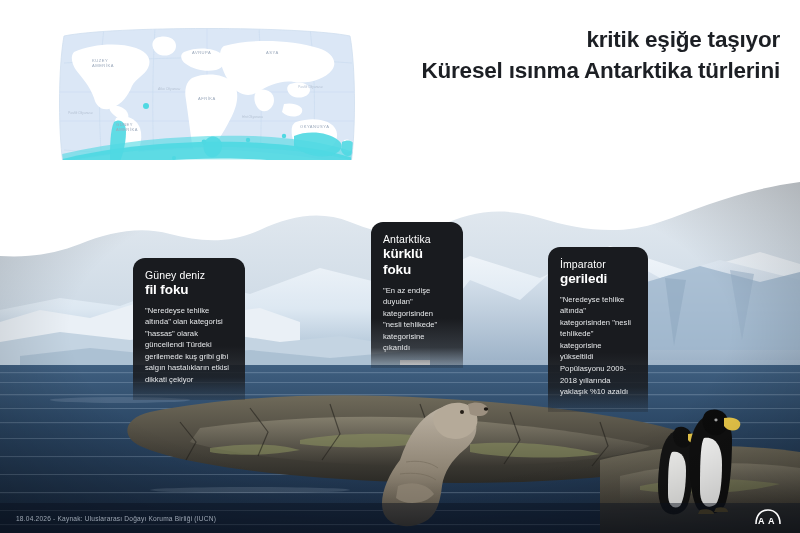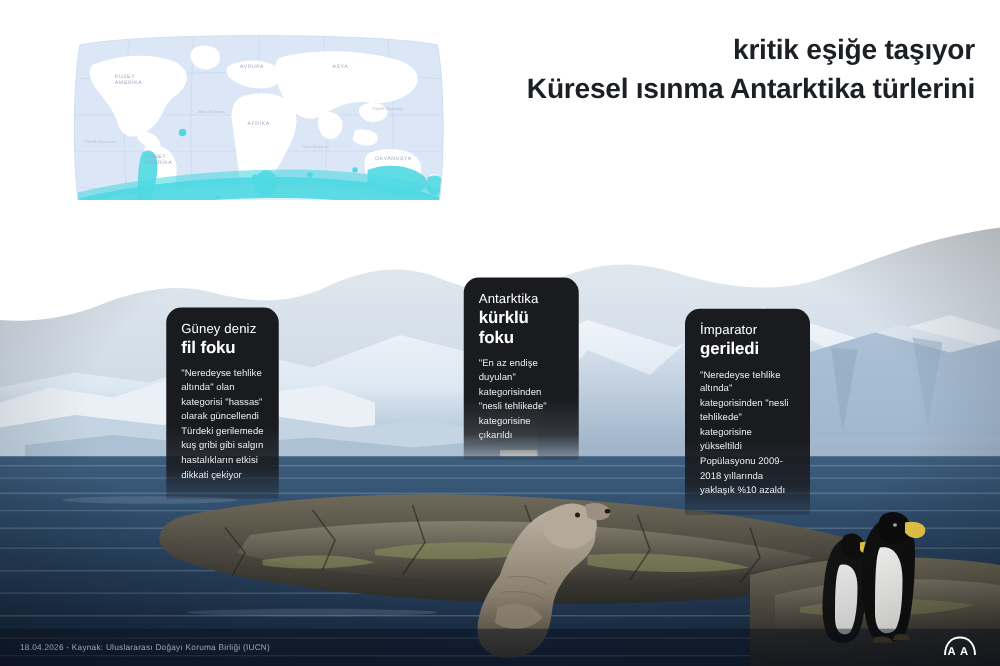--- a/index.html
+++ b/index.html
@@ -67,21 +67,21 @@
   .card-bg {
     position:absolute; inset:0; z-index:-1;
     background:#1a1c20;
     border-radius:12px 12px 0 0;
   }
   .card .kicker { font-size:10.5px; line-height:12.5px; font-weight:normal; letter-spacing:.1px; }
   .card .title  { font-size:13.5px; line-height:16px; font-weight:bold; letter-spacing:-.1px; margin-bottom:7px; }
   .card p { font-size:7.6px; line-height:11.6px; color:#e8eaec; letter-spacing:.05px; }
   .card p + p { margin-top:9px; }
 
-  #card-seal    { left:133px; top:246px;  width:90px; }
+  #card-seal    { left:133px; top:258px;  width:112px; }
   #card-fur     { left:333px; top:222px;  width:92px;margin-left:38px; }
   #card-penguin { left:548px; top:247px;  width:100px; }
 
   #card-seal .card-bg    { background:linear-gradient(180deg,#191b1f 0%,#191b1f 62%,rgba(25,27,31,.86) 84%,rgba(25,27,31,.25) 100%); }
   #card-fur .card-bg     { background:linear-gradient(180deg,#191b1f 0%,#191b1f 66%,rgba(25,27,31,.82) 86%,rgba(25,27,31,.2) 100%); }
   #card-penguin .card-bg { background:linear-gradient(180deg,#191b1f 0%,#191b1f 64%,rgba(25,27,31,.84) 85%,rgba(25,27,31,.22) 100%); }
 
   
   .footer-bar {
     position:absolute; left:0; bottom:0; width:800px; height:30px; z-index:10;

